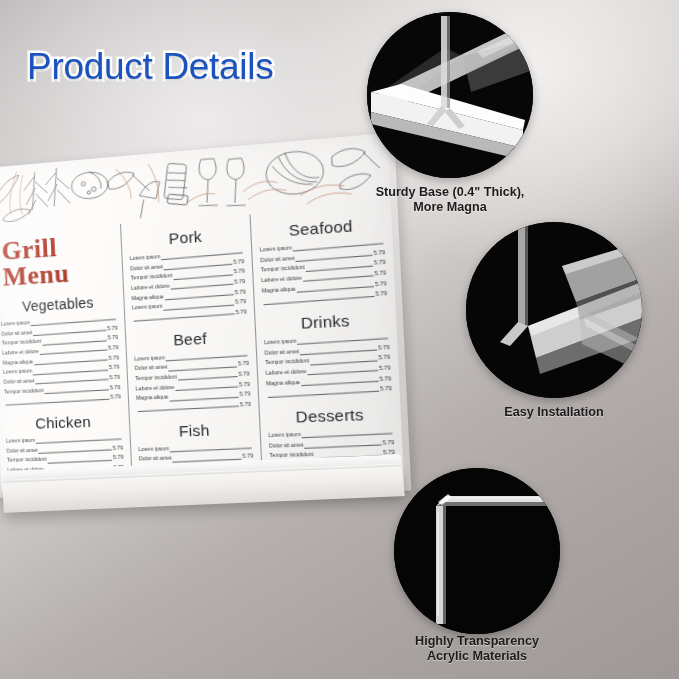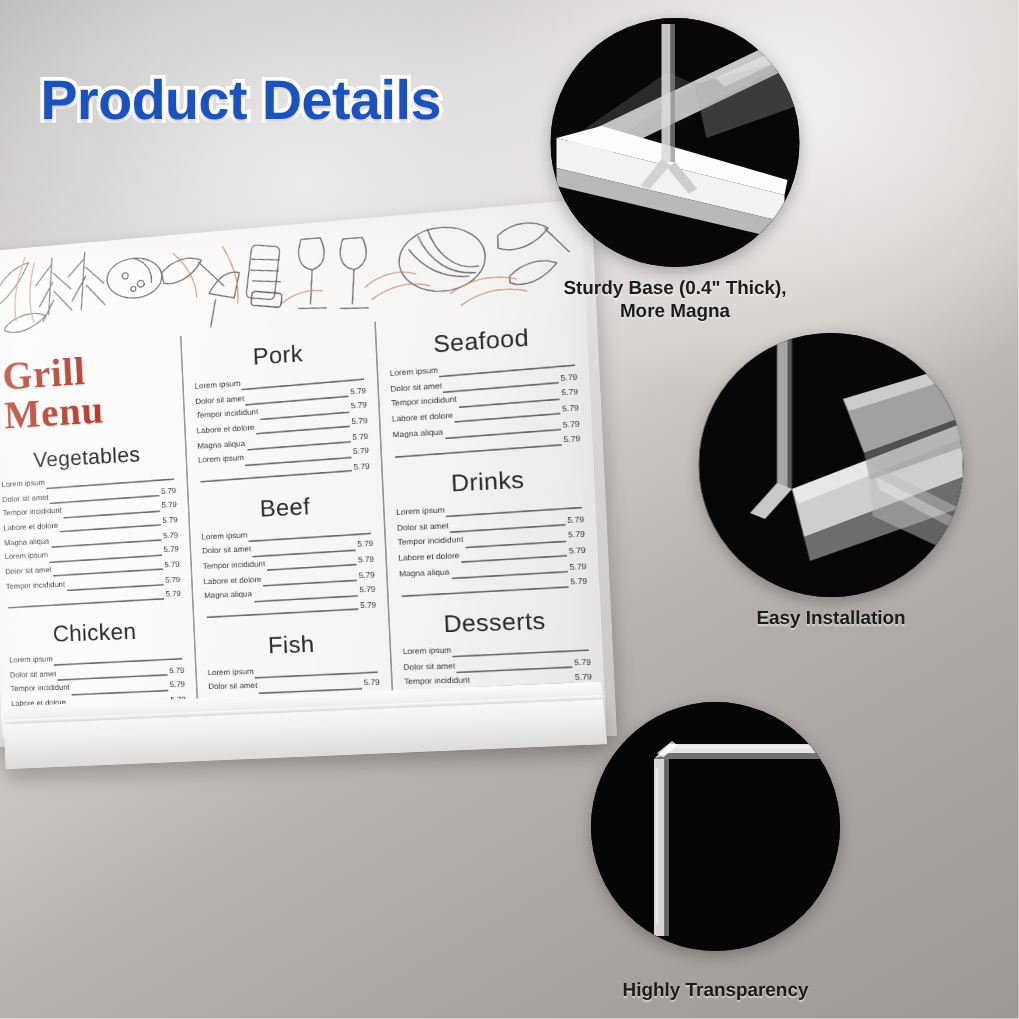--- a/index.html
+++ b/index.html
@@ -11,21 +11,21 @@
   #stage{
     position:absolute;inset:0;width:679px;height:679px;overflow:hidden;
     background:
       radial-gradient(ellipse 70% 55% at 30% 18%, #eceaea 0%, rgba(236,234,234,0) 62%),
       radial-gradient(ellipse 60% 50% at 78% 10%, #f2f0ef 0%, rgba(242,240,239,0) 60%),
       linear-gradient(150deg,#b9b7b6 0%,#c6c3c2 14%,#d9d6d4 30%,#cfcbc9 46%,#b5b0ae 64%,#a9a3a1 80%,#9e9896 100%);
   }
   
   #title{
     position:absolute;left:27px;top:46px;
-    font-size:37px;font-weight:bold;letter-spacing:-.3px;
+    font-size:37px;font-weight:normal;letter-spacing:-.3px;
     color:#1b52be;
     -webkit-text-stroke:5px #ffffff;
     paint-order:stroke fill;
     text-shadow:0 2px 2px rgba(0,0,0,.18);
     white-space:nowrap;
   }
   
   #stand{position:absolute;left:-4px;top:168px;width:420px;height:400px;}
   .acrylic-panel{
     position:absolute;left:0;top:0;width:392px;height:330px;
@@ -105,21 +105,21 @@
     text-align:center;color:#1c1c1c;font-weight:bold;
     font-size:12.6px;line-height:1.22;margin-top:7px;
     text-shadow:0 1px 1px rgba(255,255,255,.55);
   }
   #f1{left:367px;top:12px;width:166px;}
   #f1 .circle{width:166px;height:166px;}
   #f2{left:466px;top:222px;width:176px;}
   #f2 .circle{width:176px;height:176px;}
   #f3{left:394px;top:468px;width:166px;}
   #f3 .circle{width:166px;height:166px;}
-  #f3 .cap{margin-top:19px;text-align:center;}
+  #f3 .cap{margin-top:0;text-align:center;}
 </style>
 </head>
 <body>
 
 <div id="stage">
 
   <div id="title">Product Details</div>
 
   <div id="stand">
 
@@ -539,16 +539,17 @@
           <rect x="42" y="38" width="7" height="118" fill="#ededed" opacity=".9"></rect>
           <rect x="49" y="38" width="3" height="118" fill="#868686" opacity=".75"></rect>
           <path d="M44 34 L54 26 L58 29 L48 37 Z" fill="#ffffff" opacity=".75"></path>
           <rect x="43" y="44" width="2" height="104" fill="#ffffff" opacity=".45"></rect>
           <rect x="58" y="29" width="104" height="2" fill="#ffffff" opacity=".4"></rect>
         </g>
       </svg>
     </div>
     <div class="cap">
       <div>Highly Transparency</div>
+      <div>Acrylic Materials</div>
     </div>
   </div>
 
 </div>
 
 </body></html>

